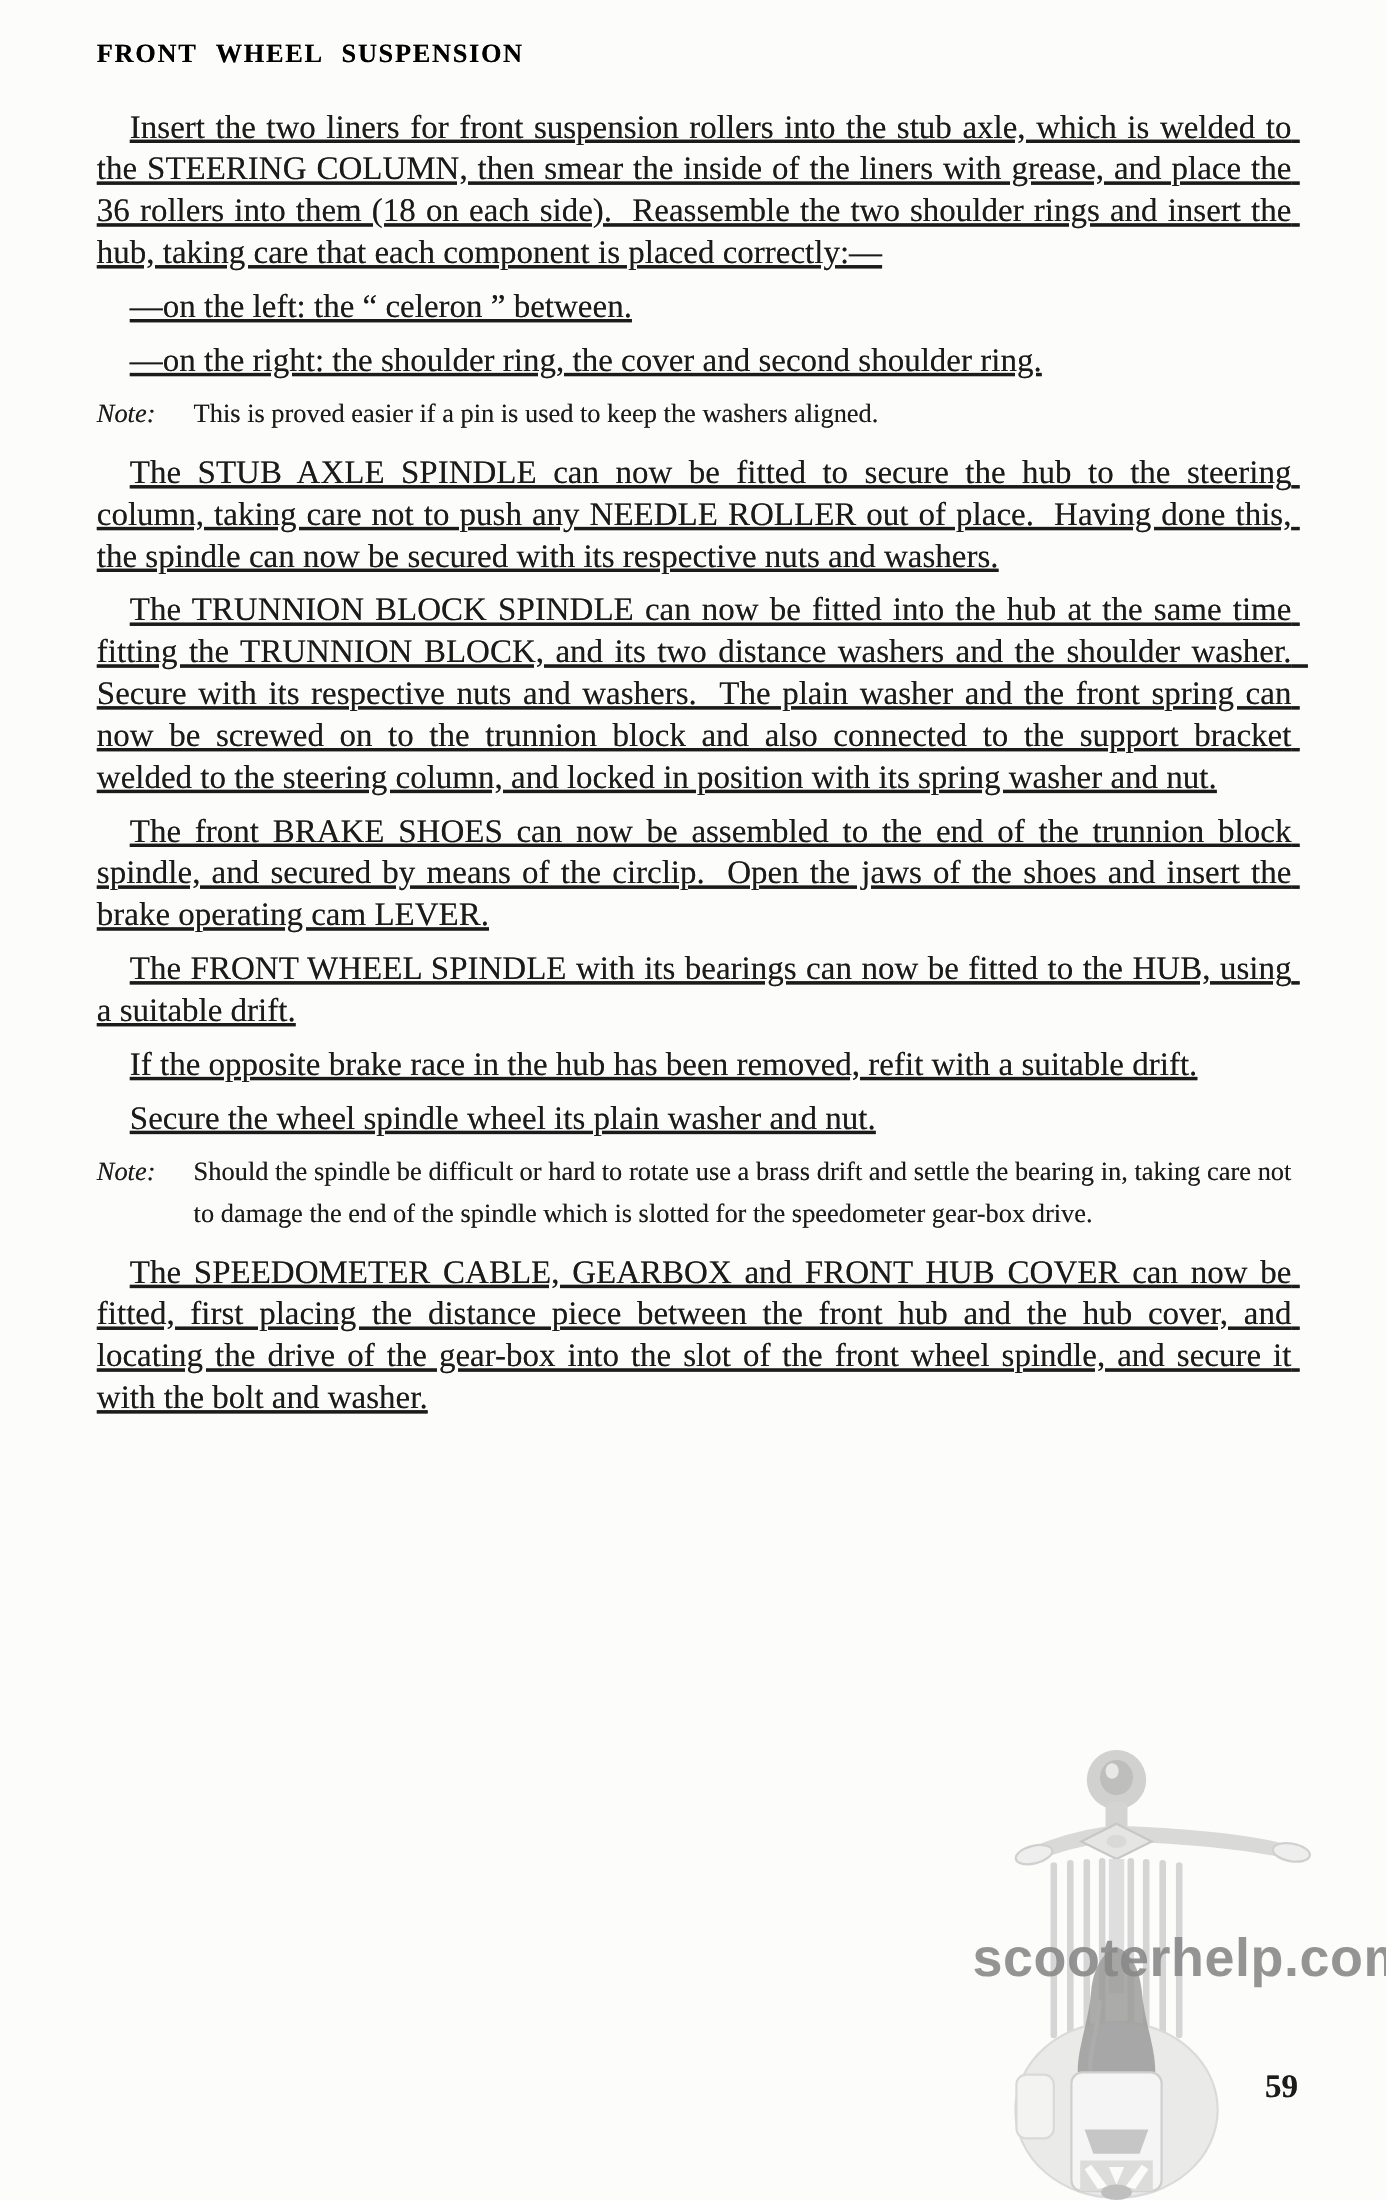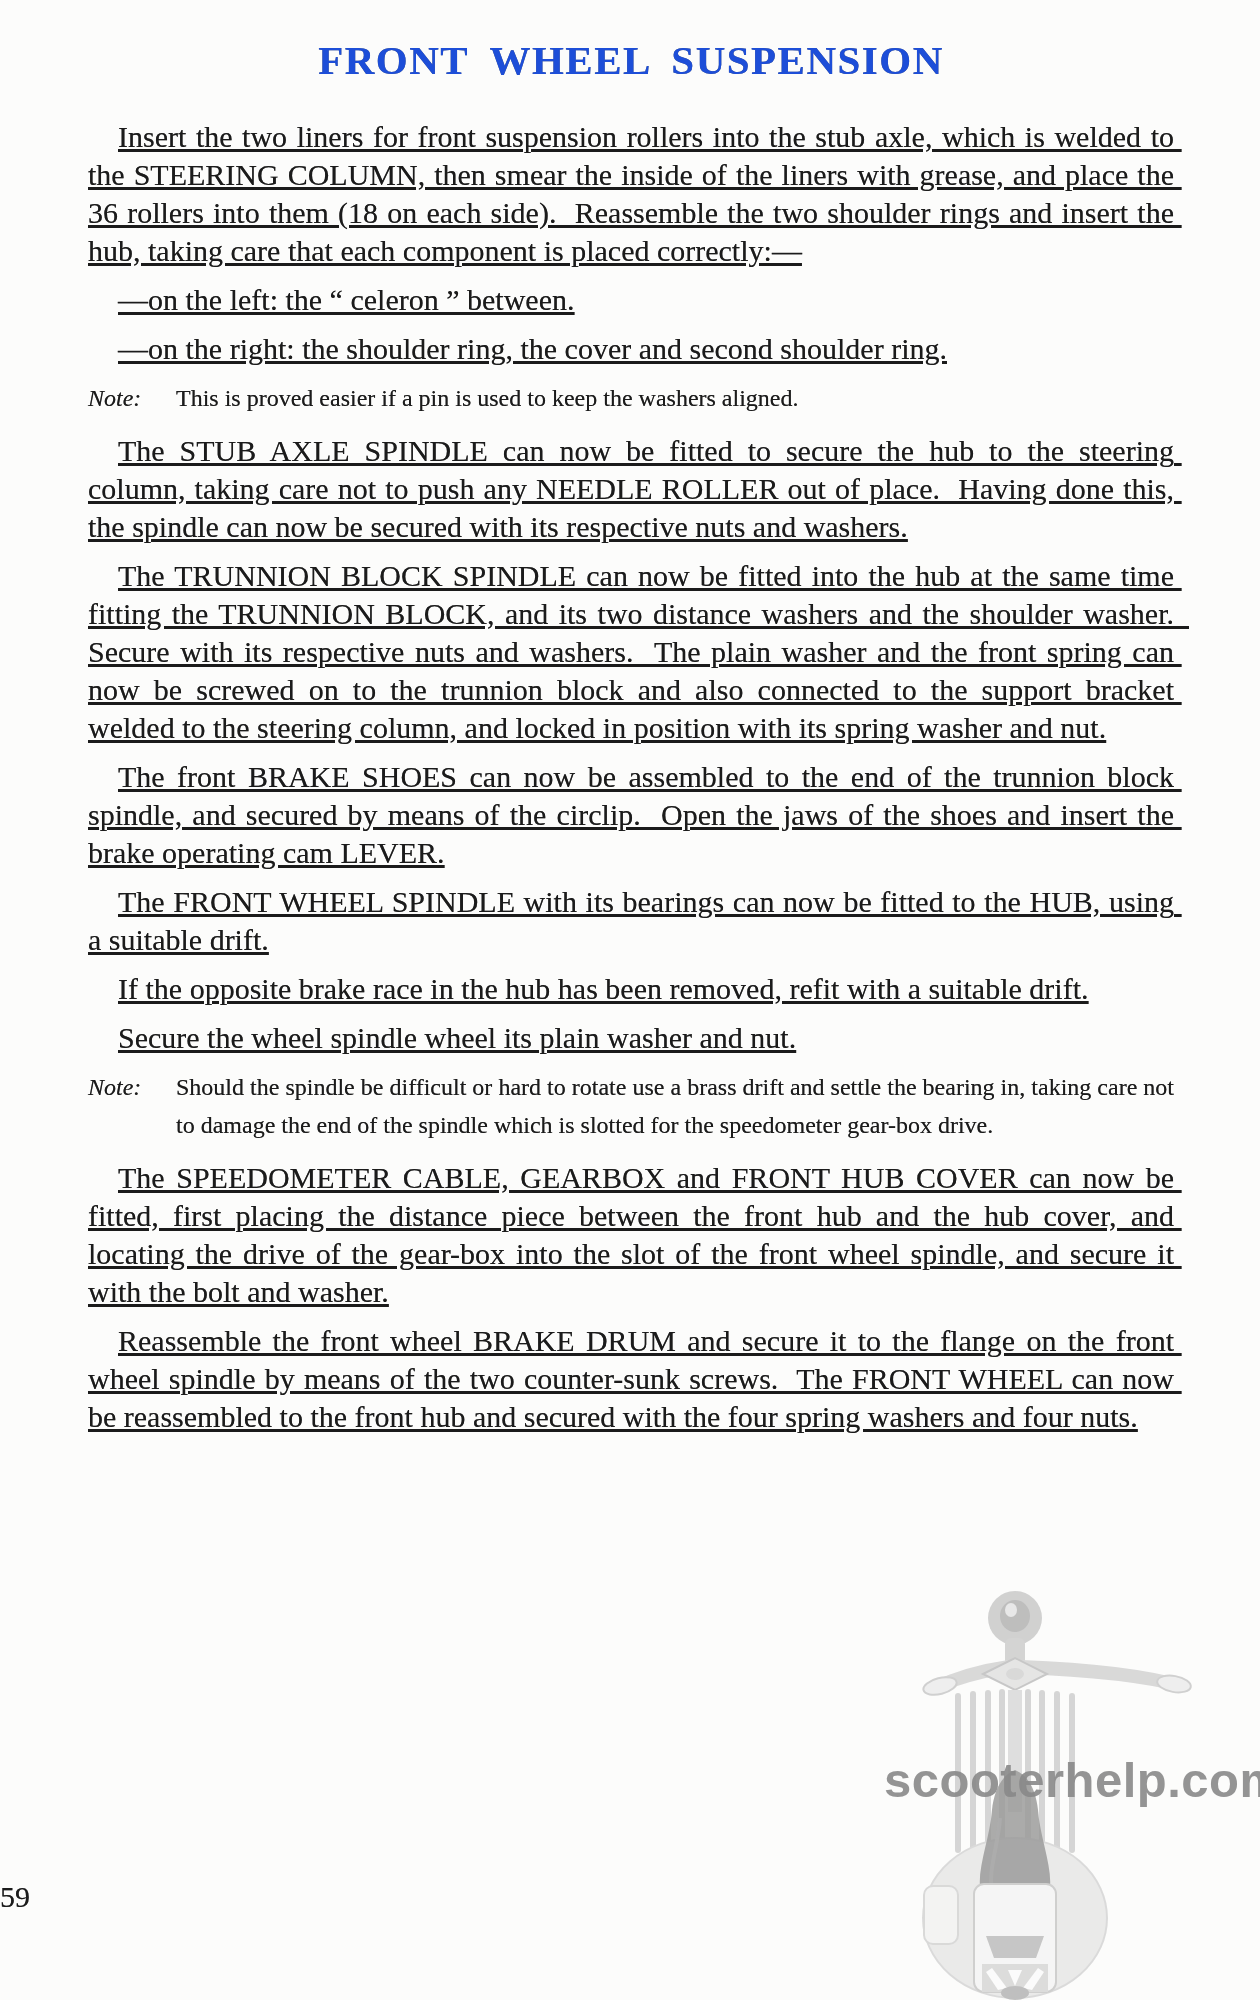--- a/index.html
+++ b/index.html
@@ -10,37 +10,38 @@
     background:#fcfcfb;
     overflow:hidden;
     font-family:"Liberation Serif", serif;
     color:#1b1b1b;
   }
   .content {
     position:absolute; left:88px; top:36px; width:1086px; z-index:2;
     text-shadow:0 0 0.6px rgba(25,25,25,0.65);
   }
   .doc-title {
-    font-size:41px; font-weight:700; letter-spacing:1.5px; word-spacing:10px;
-    margin:0 0 34px 0; color:#1d4ed8;text-align:center;
+    font-size:24px; font-weight:700; letter-spacing:1.5px; word-spacing:10px;
+    margin:0 0 34px 0; color:#000000;
   }
   p.body {
     font-size:30px; line-height:38px; text-align:justify;
     text-indent:30px; margin:0 0 11px 0; white-space:pre-wrap;text-decoration:underline;
   }
   .note {
     display:grid; grid-template-columns:88px 1fr;
     font-size:24px; line-height:38px; margin:3px 0 15px 0;
   }
   .note-label { font-style:italic; }
   .note-body { text-align:justify; white-space:pre-wrap; }
   .page-number {
     position:absolute; left:0; top:1880px; width:1180px;
-    text-align:left; font-size:30px; z-index:2;
+    text-align:right; font-size:30px; z-index:2;
     text-shadow:0 0 0.6px rgba(25,25,25,0.65);
+    font-weight:bold;
   }
   .watermark {
     position:absolute; left:884px; top:1752px; z-index:3;
     font-family:"Liberation Sans", sans-serif;
     font-weight:bold; font-size:49px; letter-spacing:0.5px;
     color:rgba(136,136,136,0.90);
     white-space:nowrap;
   }
   .scooter-ghost {
     position:absolute; left:922px; top:1588px; width:272px; height:412px;
@@ -121,19 +122,18 @@
 
     <p class="body">Secure the wheel spindle wheel its plain washer and nut.</p>
 
     <div class="note">
       <span class="note-label">Note:</span>
       <span class="note-body">Should the spindle be difficult or hard to rotate use a brass drift and settle the bearing in, taking care not to damage the end of the spindle which is slotted for the speedometer gear-box drive.</span>
     </div>
 
     <p class="body">The SPEEDOMETER CABLE, GEARBOX and FRONT HUB COVER can now be fitted, first placing the distance piece between the front hub and the hub cover, and locating the drive of the gear-box into the slot of the front wheel spindle, and secure it with the bolt and washer.</p>
 
-    <p class="body">Reassemble the front wheel BRAKE DRUM and secure it to the flange on the front wheel spindle by means of the two counter-sunk screws.  The FRONT WHEEL can now be reassembled to the front hub and secured with the four spring washers and four nuts.</p>
   </div>
 
   <div class="watermark">scooterhelp.com</div>
 
   <div class="page-number">59</div>
 </div>
 
 </body></html>

